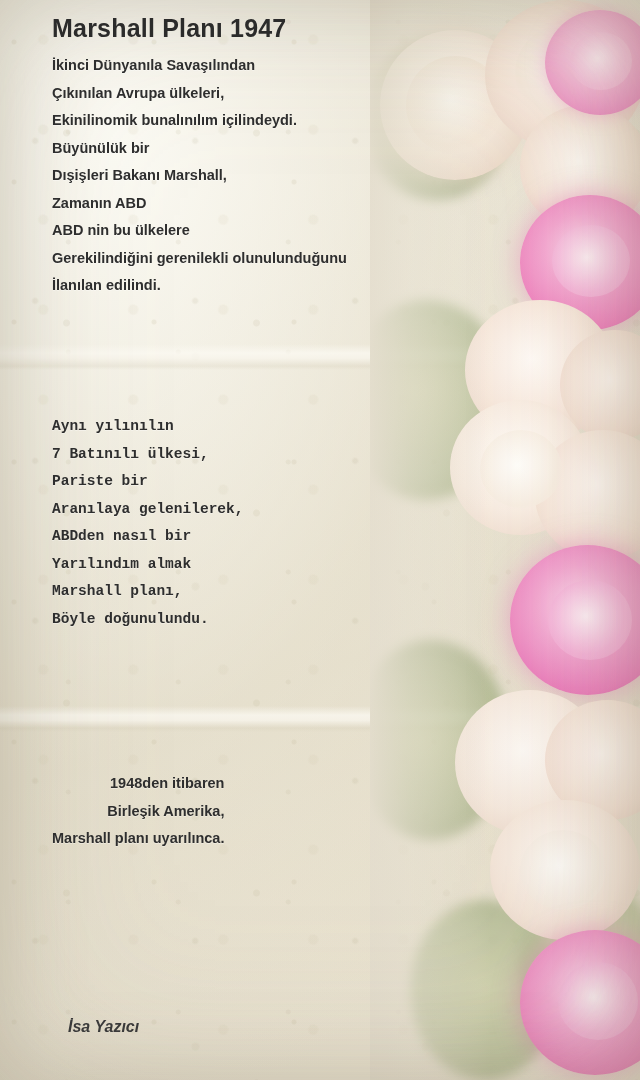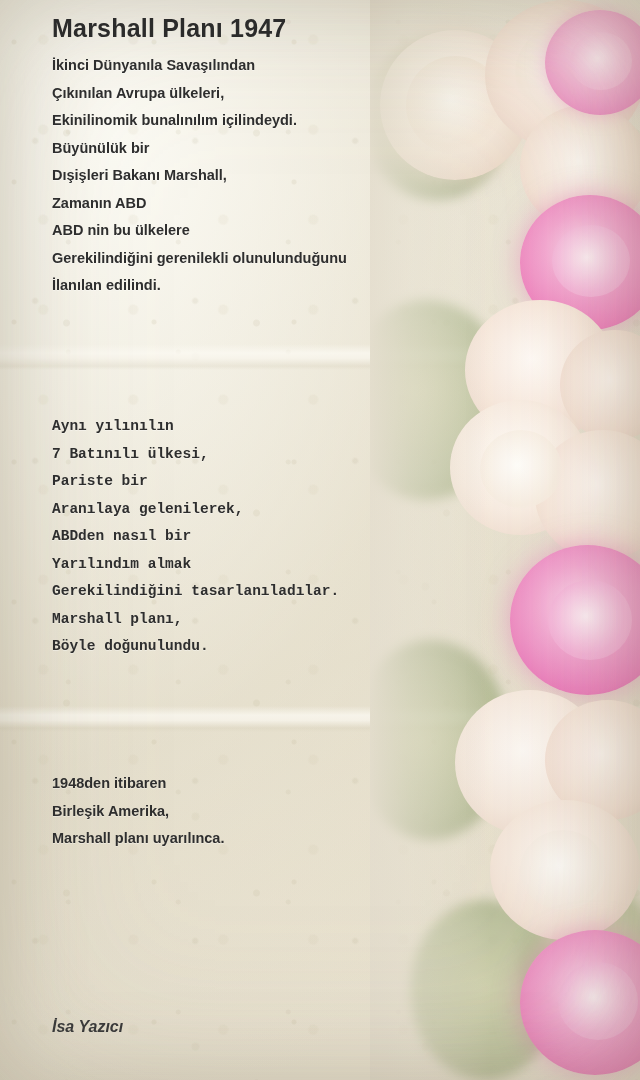--- a/index.html
+++ b/index.html
@@ -114,25 +114,25 @@
     left: 52px;
     color: #2e2e2e;
     font-size: 14.5px;
     font-weight: bold;
     line-height: 27.5px;
     text-shadow: 0 1px 0 rgba(255,255,255,0.35);
   }
   .stanza .line { white-space: pre; }
   #stanza-1 { top: 52px; }
   #stanza-2 { top: 413px; font-family: Liberation Mono, monospace; }
-  #stanza-3 { top: 770px; }
+  #stanza-3 { top: 770px; text-align: right; }
 
   .author {
     position: absolute;
-    left: 52px;
+    left: 68px;
     top: 1018px;
     font-size: 16px;
     font-style: italic;
     font-weight: bold;
     color: #3a3a3a;
   }
 </style>
 </head>
 <body>
 
@@ -204,21 +204,20 @@
       <div class="line">İlanılan edilindi.</div>
     </div>
 
     <div class="stanza" id="stanza-2">
       <div class="line">Aynı yılınılın</div>
       <div class="line">7 Batınılı ülkesi,</div>
       <div class="line">Pariste bir</div>
       <div class="line">Aranılaya gelenilerek,</div>
       <div class="line">ABDden nasıl bir</div>
       <div class="line">Yarılındım almak</div>
-      <div class="line">Gerekilindiğini tasarlanıladılar.</div>
       <div class="line">Marshall planı,</div>
       <div class="line">Böyle doğunulundu.</div>
     </div>
 
     <div class="stanza" id="stanza-3">
       <div class="line">1948den itibaren</div>
       <div class="line">Birleşik Amerika,</div>
       <div class="line">Marshall planı uyarılınca.</div>
     </div>
 

